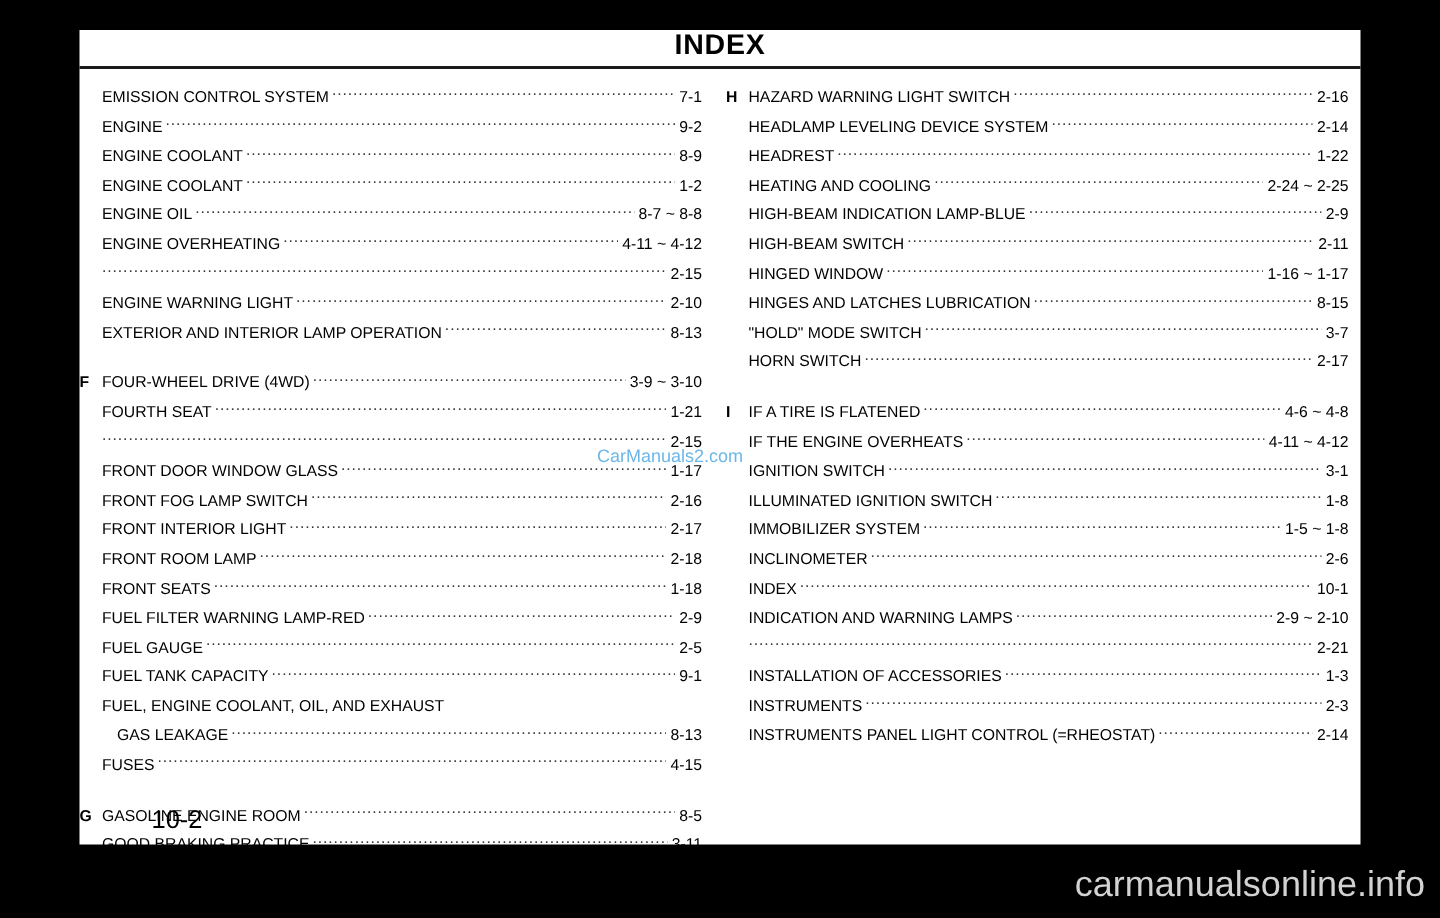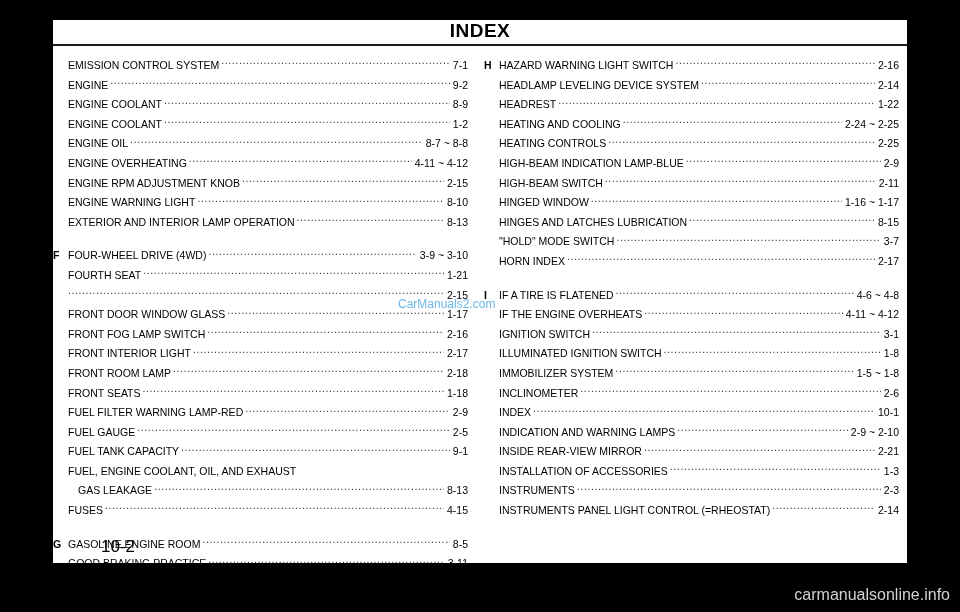--- a/index.html
+++ b/index.html
@@ -138,21 +138,21 @@
     font-size: 17px;
     color: #000;
     margin-left: 32px;
   }
 
   
   #watermark-bottom {
     position: absolute;
     right: 10px;
     bottom: 8px;
-    font-size: 16px;
+    font-size: 24px;
     color: #d2d2d2;
     letter-spacing: 0px;
   }
 </style>
 </head>
 <body>
 
 <div id="page-sheet">
 
   <div id="running-head">
@@ -193,29 +193,28 @@
           <span class="page-ref">8-7 ~ 8-8</span>
         </div>
         <div class="entry">
           <span class="letter"></span>
           <span class="entry-title">ENGINE       OVERHEATING</span>
           <span class="leader"></span>
           <span class="page-ref">4-11 ~ 4-12</span>
         </div>
         <div class="entry">
           <span class="letter"></span>
-          <span class="entry-title">ENGINE   RPM  ADJUSTMENT   KNOB</span>
           <span class="leader"></span>
           <span class="page-ref">2-15</span>
         </div>
         <div class="entry">
           <span class="letter"></span>
           <span class="entry-title">ENGINE   WARNING   LIGHT</span>
           <span class="leader"></span>
-          <span class="page-ref">8-10</span>
+          <span class="page-ref">2-10</span>
         </div>
         <div class="entry">
           <span class="letter"></span>
           <span class="entry-title">EXTERIOR   AND   INTERIOR   LAMP   OPERATION</span>
           <span class="leader"></span>
           <span class="page-ref">8-13</span>
         </div>
         <div class="entry spacer"></div>
         <div class="entry">
           <span class="letter">F</span>
@@ -334,26 +333,20 @@
           <span class="page-ref">1-22</span>
         </div>
         <div class="entry">
           <span class="letter"></span>
           <span class="entry-title">HEATING   AND   COOLING</span>
           <span class="leader"></span>
           <span class="page-ref">2-24 ~ 2-25</span>
         </div>
         <div class="entry">
           <span class="letter"></span>
-          <span class="entry-title">HEATING      CONTROLS</span>
-          <span class="leader"></span>
-          <span class="page-ref">2-25</span>
-        </div>
-        <div class="entry">
-          <span class="letter"></span>
           <span class="entry-title">HIGH-BEAM   INDICATION   LAMP-BLUE</span>
           <span class="leader"></span>
           <span class="page-ref">2-9</span>
         </div>
         <div class="entry">
           <span class="letter"></span>
           <span class="entry-title">HIGH-BEAM     SWITCH</span>
           <span class="leader"></span>
           <span class="page-ref">2-11</span>
         </div>
@@ -370,21 +363,21 @@
           <span class="page-ref">8-15</span>
         </div>
         <div class="entry">
           <span class="letter"></span>
           <span class="entry-title">"HOLD"  MODE  SWITCH</span>
           <span class="leader"></span>
           <span class="page-ref">3-7</span>
         </div>
         <div class="entry">
           <span class="letter"></span>
-          <span class="entry-title">HORN    INDEX</span>
+          <span class="entry-title">HORN    SWITCH</span>
           <span class="leader"></span>
           <span class="page-ref">2-17</span>
         </div>
         <div class="entry spacer"></div>
         <div class="entry">
           <span class="letter">I</span>
           <span class="entry-title">IF  A  TIRE  IS  FLATENED</span>
           <span class="leader"></span>
           <span class="page-ref">4-6 ~ 4-8</span>
         </div>
@@ -425,21 +418,20 @@
           <span class="page-ref">10-1</span>
         </div>
         <div class="entry">
           <span class="letter"></span>
           <span class="entry-title">INDICATION   AND   WARNING   LAMPS</span>
           <span class="leader"></span>
           <span class="page-ref">2-9 ~ 2-10</span>
         </div>
         <div class="entry">
           <span class="letter"></span>
-          <span class="entry-title">INSIDE   REAR-VIEW   MIRROR</span>
           <span class="leader"></span>
           <span class="page-ref">2-21</span>
         </div>
         <div class="entry">
           <span class="letter"></span>
           <span class="entry-title">INSTALLATION    OF    ACCESSORIES</span>
           <span class="leader"></span>
           <span class="page-ref">1-3</span>
         </div>
         <div class="entry">

